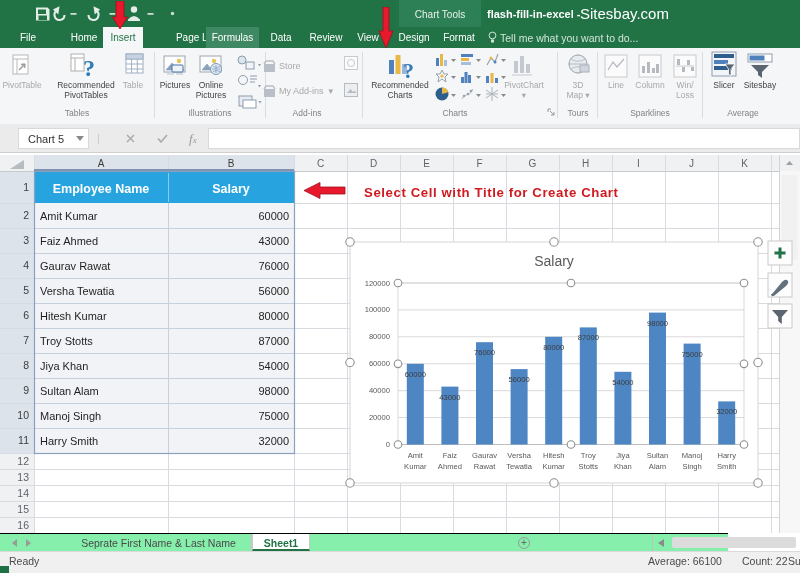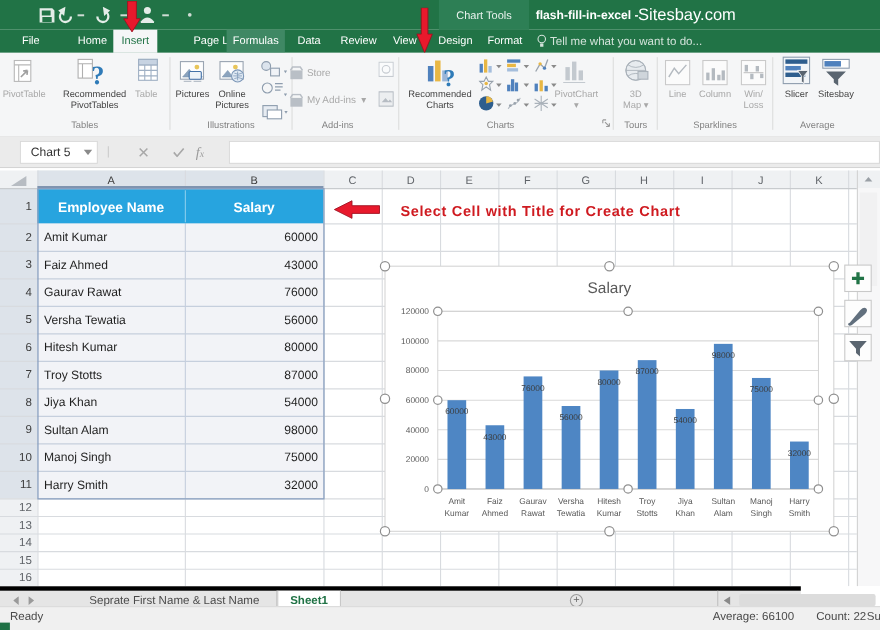--- a/index.html
+++ b/index.html
@@ -21,21 +21,21 @@
   .vsep{position:absolute;top:4px;height:66px;width:1px;background:#dcdcdc;}
   .glabel{position:absolute;top:60px;font-size:8.5px;color:#828282;text-align:center;}
   .it{position:absolute;font-size:8.5px;color:#444;text-align:center;line-height:9.5px;}
   .dis{color:#a8a8a8;}
   
   #fbar{left:0;top:124px;width:800px;height:29px;background:#ebebeb;border-bottom:1px solid #cfcfcf;box-sizing:border-box;}
   #namebox{position:absolute;left:18px;top:4px;width:71px;height:21px;background:#fff;border:1px solid #d9d9d9;box-sizing:border-box;font-size:11px;color:#333;line-height:20px;padding-left:9px;}
   #finput{position:absolute;left:208px;top:4px;width:592px;height:21px;background:#fff;border:1px solid #d9d9d9;box-sizing:border-box;}
   .fico{position:absolute;top:4px;height:21px;line-height:21px;color:#9a9a9a;font-size:11px;}
   
-  #sheetbar{left:0;top:533px;width:728px;height:18px;background:#e5e5e5;border-top:4px solid #000000;box-sizing:border-box;font-size:10.5px;color:#4a4a4a;}
+  #sheetbar{left:0;top:533px;width:728px;height:18px;background:#86efac;border-top:1px solid #000000;box-sizing:border-box;font-size:10.5px;color:#4a4a4a;}
   .stab{position:absolute;top:0;height:17px;line-height:18px;text-align:center;}
   #activestab{background:#fff;color:#217346;font-weight:bold;border-left:1px solid #c8c8c8;border-right:1px solid #c8c8c8;border-bottom:2px solid #217346;box-sizing:border-box;}
   
   #statusbar{left:0;top:551px;width:800px;height:22px;background:#f0f0f0;border-top:1px solid #dadada;box-sizing:border-box;font-size:10.5px;color:#4a4a4a;}
 </style>
 </head>
 <body>
 <div id="titlebar" class="abs"></div>
 <div id="charttools" class="abs">Chart Tools</div>
 <div id="doctitle" class="abs">flash-fill-in-excel&nbsp;-</div>
@@ -300,21 +300,21 @@
   <svg style="position:absolute;left:76px;top:12px;" width="8" height="5" viewBox="0 0 8 5">
       <path d="M0 0 L8 0 L4 5z" fill="#8a8a8a"></path>
     </svg>
   <div class="fico" style="left:97px;color:#c9c9c9;">|</div>
   <svg style="position:absolute;left:126px;top:10px;" width="9" height="9" viewBox="0 0 9 9">
       <path d="M1 1 L8 8 M8 1 L1 8" stroke="#a8a8a8" stroke-width="1.4"></path>
     </svg>
   <svg style="position:absolute;left:157px;top:10px;" width="11" height="9" viewBox="0 0 11 9">
       <path d="M1 4.5 L4 8 L10 1" stroke="#a8a8a8" stroke-width="1.5" fill="none"></path>
     </svg>
-  <div class="fico" style="left:178px;font-style:italic;font-family:'Liberation Serif',serif;font-size:13px;"><i>f</i><span style="font-size:9px;">x</span></div>
+  <div class="fico" style="left:189px;font-style:italic;font-family:'Liberation Serif',serif;font-size:13px;"><i>f</i><span style="font-size:9px;">x</span></div>
   <div id="finput"></div>
 </div>
 
 <div id="gridhost" class="abs" style="left:0;top:153px;width:800px;height:380px;background:#fff;">
     <svg width="800" height="380" viewBox="0 0 800 380" style="position:absolute;left:0;top:0;">
 <rect x="0" y="0" width="800" height="380" fill="#fff"></rect>
 <rect x="0" y="2" width="800" height="16" fill="#eff1f3"></rect>
 <rect x="34" y="2" width="260" height="16" fill="#dde3ea"></rect>
 <rect x="0" y="18" width="34" height="362" fill="#eff1f3"></rect>
 <rect x="0" y="18" width="34" height="282" fill="#dde3ea"></rect>

